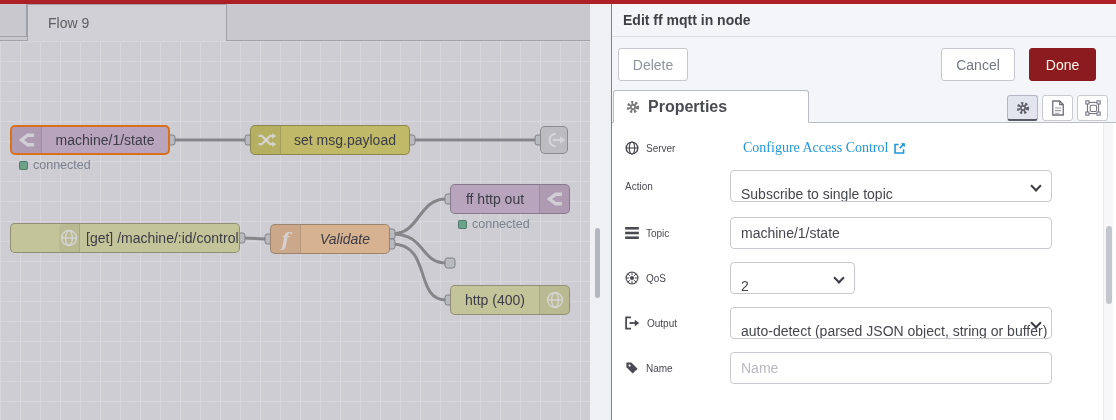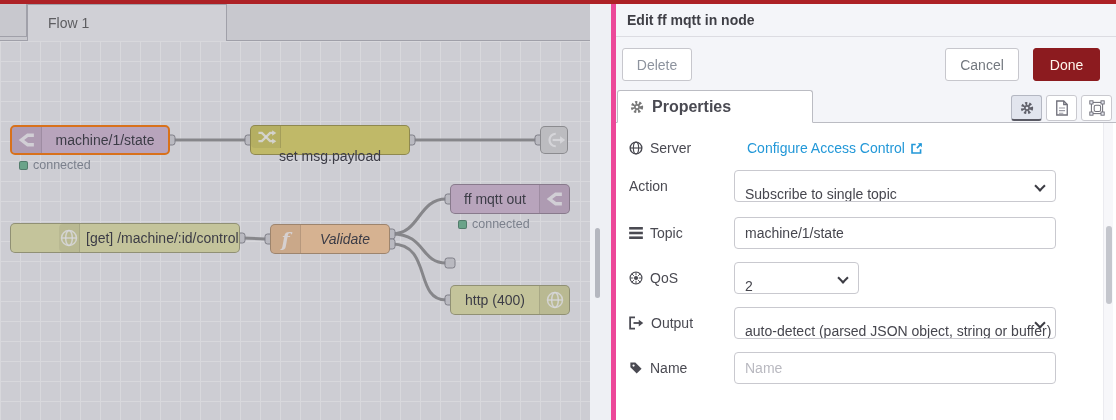--- a/index.html
+++ b/index.html
@@ -22,77 +22,77 @@
     background-size:20px 20px; }
   .wires { position:absolute; left:0; top:0; width:590px; height:379px; }
 
   .node { position:absolute; display:flex; border:1px solid rgba(0,0,0,0.28); border-radius:5px; height:30px; font-size:14px; color:#3c3c44; }
   .node.selected { border:2px solid var(--selected_border,#ff7f0e); }
   .node .iconbox { width:30px; display:flex; align-items:center; justify-content:center; background:rgba(0,0,0,0.06); }
   .node .iconbox.left { border-right:1px solid rgba(0,0,0,0.1); border-radius:4px 0 0 4px; }
   .node .iconbox.right { border-left:1px solid rgba(0,0,0,0.1); border-radius:0 4px 4px 0; }
   .node .nlabel { flex:1; display:flex; align-items:center; justify-content:center; white-space:nowrap; padding:0 6px; }
   .n-mqtt { background:var(--node_mqtt,#d8bfd8); }
-  .n-change { background:var(--node_change,#e2d96e);flex-direction:column; }
+  .n-change { background:var(--node_change,#e2d96e); }
   .n-http { background:var(--node_http,#e7e7ae); }
   .n-func { background:var(--node_function,#fdd0a2); }
   .n-link { background:var(--node_link,#dddddd); }
   .ficon { font-family:"DejaVu Serif", serif; font-style:italic; font-weight:bold; color:rgba(255,255,255,0.85); font-size:19px; line-height:1; }
 
   .status { position:absolute; display:flex; align-items:center; font-size:12.5px; color:#8b929c; }
   .status .dot { width:9px; height:9px; border-radius:2px; background:var(--status_green,#76bd98); border:1px solid rgba(0,0,0,0.25); margin-right:5px; }
 
   .shade { position:absolute; left:0; top:0; width:590px; height:416px; background:rgba(58,58,80,0.2); z-index:40; }
 
   
   .gutter { position:absolute; left:590px; top:4px; width:21px; height:416px; background:#eef0f4; z-index:45; }
   .gutter .thumb { position:absolute; left:5px; top:224px; width:5px; height:70px; background:#b4b7bf; border-radius:3px; }
 
   
-  .panel { position:absolute; left:611px; top:4px; width:505px; height:416px; background:#fff; border-left:5px solid #ec4899; }
+  .panel { position:absolute; left:611px; top:4px; width:505px; height:416px; background:#fff; border-left:1px solid #ec4899; }
   .panel-top { position:absolute; left:0; top:0; width:100%; height:119px; background:#f4f5f9; }
   .panel-header { position:absolute; left:0; top:0; width:100%; height:33px; border-bottom:1px solid #dcdce2; font-size:14px; font-weight:bold; color:#3f3f46; line-height:33px; padding-left:11px; }
   .btn { position:absolute; height:33px; border:1px solid #c7c7cd; border-radius:3px; background:#fff; font-size:14px; font-family:inherit; cursor:pointer; }
   .btn-delete { left:6px; top:44px; width:70px; color:#8d939e; }
   .btn-cancel { left:329px; top:44px; width:74px; color:#73787f; }
   .btn-done { left:417px; top:44px; width:67px; background:var(--done_bg,#8c1b1f); border-color:var(--done_bg,#8c1b1f); color:var(--done_text,#fff7ed); }
 
   .tabrow { position:absolute; left:0; top:86px; width:100%; height:33px; border-bottom:1px solid #bbbcc3; }
   .tab-props { position:absolute; left:1px; top:0; width:196px; height:33px; background:#fff; border:1px solid #bbbcc3; border-bottom:1px solid #fff; border-radius:3px 3px 0 0; display:flex; align-items:center; padding-left:12px; font-size:16px; font-weight:bold; color:#4a4a52; z-index:2; }
   .tab-props svg { margin-right:8px; }
   .mini-btn { position:absolute; top:5px; width:31px; height:26px; background:#fff; border:1px solid #c9c9cf; border-radius:3px; display:flex; align-items:center; justify-content:center; cursor:pointer; }
   .mini-btn.active { background:#e2e5ee; border-color:#b4b7c2; border-bottom:2px solid #5a5a64; }
   .mb-gear { left:395px; } .mb-doc { left:430px; } .mb-appearance { left:465px; }
 
   .form { position:absolute; left:0; top:119px; width:100%; height:297px; background:#fff; }
   .frow { position:absolute; left:13px; display:flex; align-items:center; height:32px; }
-  .flabel { display:flex; align-items:center; width:105px; font-size:14px; color:#4a4a52; }
+  .flabel { display:flex; align-items:center; width:105px; font-size:10px; color:#4a4a52; }
   .flabel svg, .flabel .fico { margin-right:7px; flex:none; }
   .control { position:absolute; height:32px; border:1px solid #c9c9cf; border-radius:4px; background:#fff; font-size:14px; color:#46464e; display:flex; align-items:center; padding:16px 26px 0 10px; overflow:hidden; white-space:nowrap; }
   input.control { padding:0 10px; width:322px; }
   input.control::placeholder { color:#b9b9c0; }
   .chev { position:absolute; right:11px; top:11px; width:8px; height:8px; border-right:2px solid #3c3c44; border-bottom:2px solid #3c3c44; transform:rotate(45deg); pointer-events:none; }
   .sel-wrap { position:absolute; }
-  .link { font-size:14px; color:var(--link_blue,#2398d8); text-decoration:none; display:flex; align-items:center; cursor:pointer; }
+  .link { font-size:14px; color:var(--link_blue,#2398d8); text-decoration:none; display:flex; align-items:center; cursor:pointer;font-family:Liberation Serif, serif; }
   .link svg { margin-left:5px; }
 
   
   .panel-scroll { position:absolute; right:3px; top:119px; width:10px; height:297px; background:#f7f7fa; border-left:1px solid #ebebf0; }
   .panel-scroll .thumb { position:absolute; left:2px; top:103px; width:6px; height:78px; background:#c4c6cd; border-radius:3px; }
 </style>
 </head>
 <body>
 
 <div class="app">
   <div class="topbar"></div>
 
   <div class="workspace">
     <div class="tabbar">
       <div class="tab-partial"></div>
-      <div class="tab-flow"><span>Flow 1</span></div>
+      <div class="tab-flow"><span>Flow 9</span></div>
     </div>
 
     <div class="canvas">
 
       <svg class="wires" viewBox="0 0 590 379">
         <g stroke="var(--wire_grey,#999)" stroke-width="3" fill="none" stroke-linecap="round">
           <path d="M175 99 H245"></path>
           <path d="M415 99 H535"></path>
           <path d="M243 197 L265 198"></path>
           <path d="M392 193 C420 193 418 158 446 158"></path>
@@ -161,21 +161,21 @@
       </div>
 
       <div class="node n-func" style="left:270px; top:183px; width:120px;">
         <div class="iconbox left">
             <span class="ficon">f</span>
           </div>
         <div class="nlabel" style="font-style:italic;">Validate</div>
       </div>
 
       <div class="node n-mqtt" style="left:450px; top:143px; width:120px;">
-        <div class="nlabel">ff mqtt out</div>
+        <div class="nlabel">ff http out</div>
         <div class="iconbox right">
           <svg width="22" height="22" viewBox="0 0 32 32">
               <path d="M26 9 H17 L8 16 L17 23 H26" fill="none" stroke="rgba(255,255,255,0.85)" stroke-width="5"></path>
             </svg>
         </div>
       </div>
       <div class="status" style="left:458px; top:176px;">
         <span class="dot"></span>
         <span>connected</span>
       </div>

